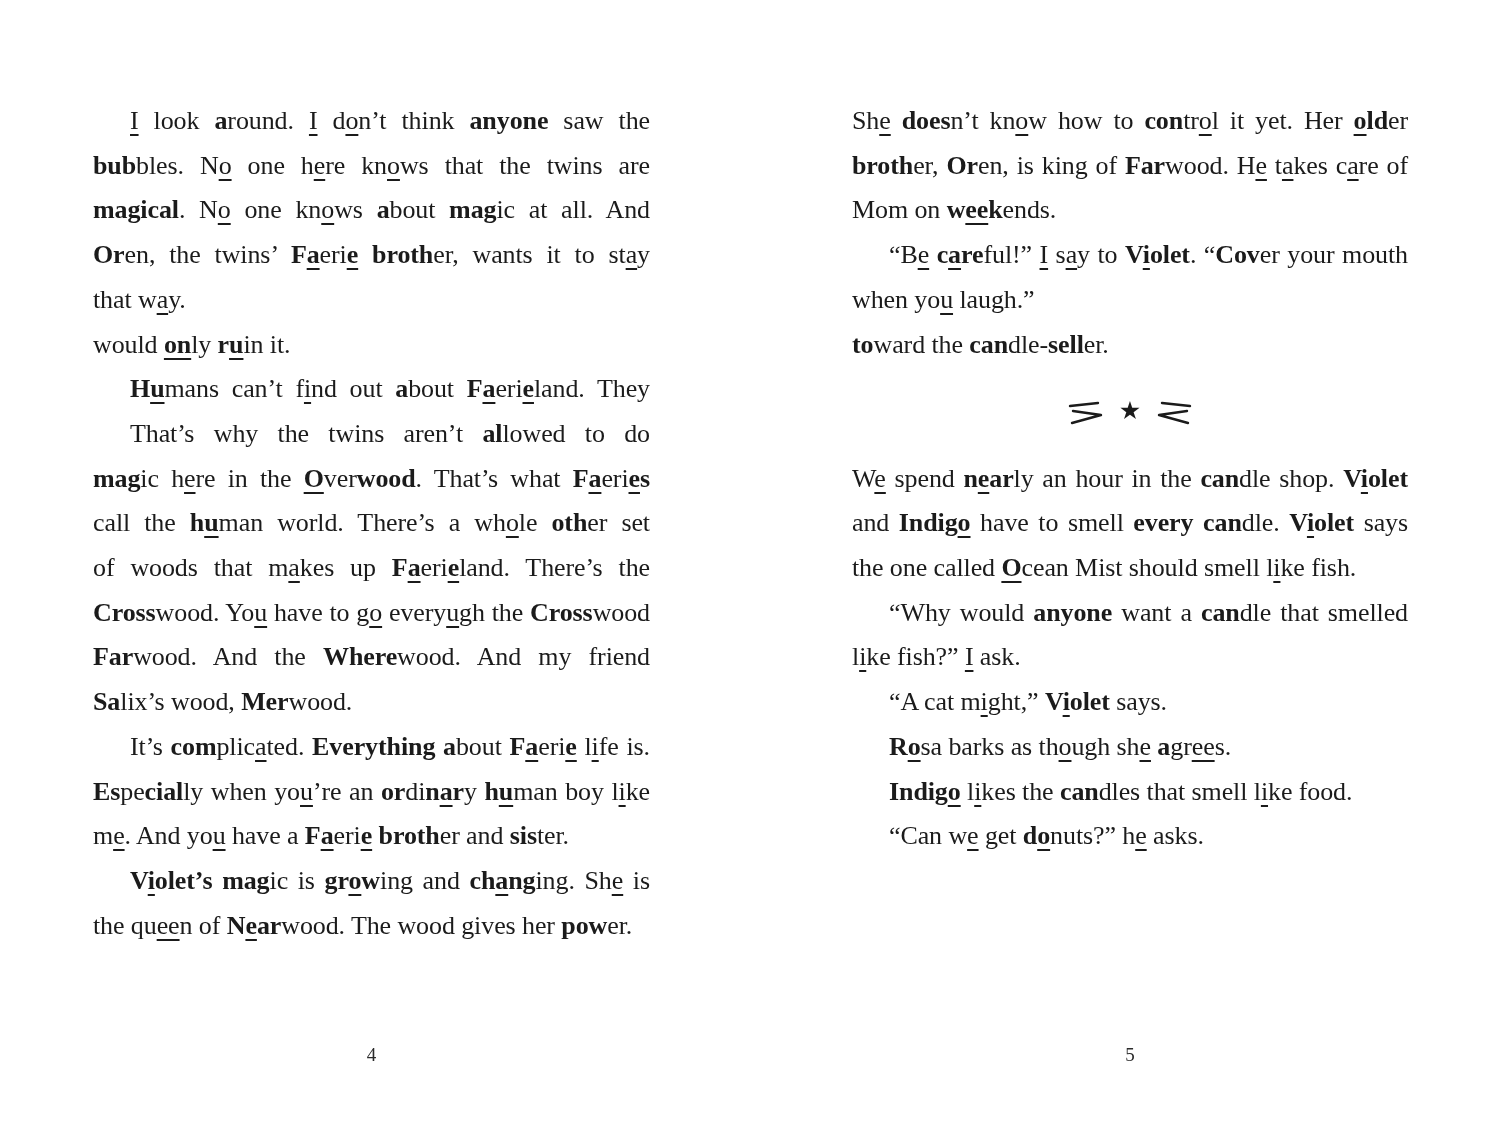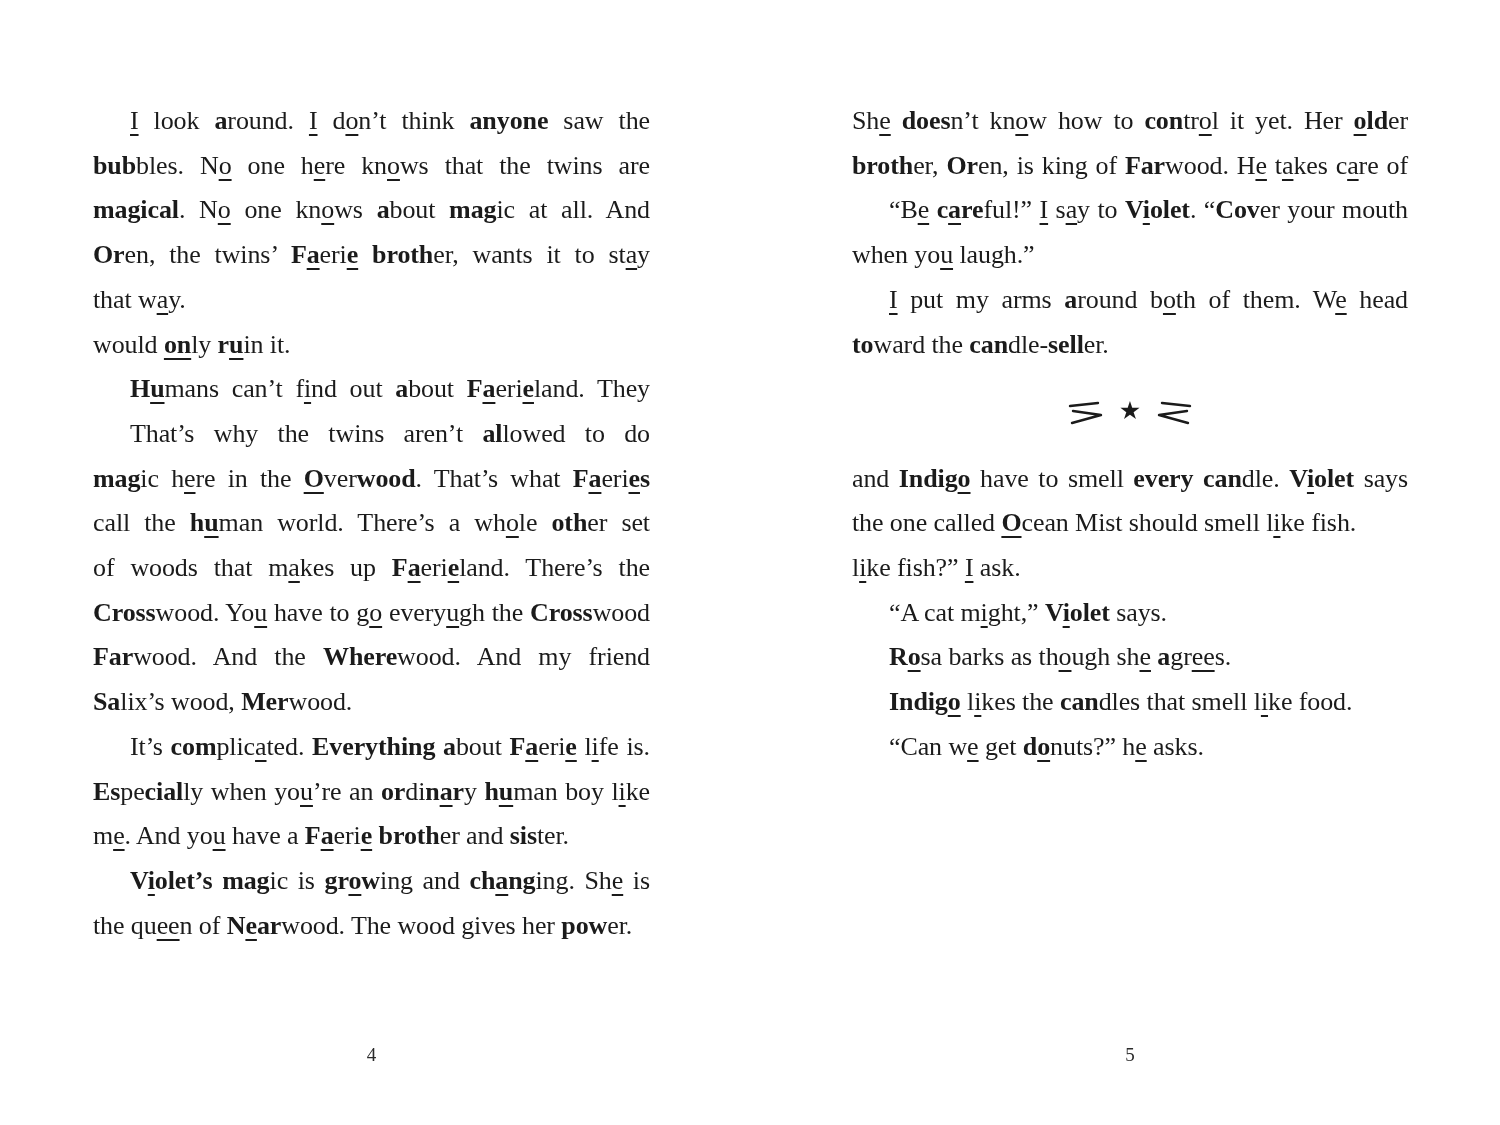--- a/index.html
+++ b/index.html
@@ -94,45 +94,47 @@
         <div class="line last"><span>the qu</span><span class="u">ee</span><span>n of </span><span class="b">N</span><span class="b u">e</span><span class="b">ar</span><span>wood. The wood gives her </span><span class="b">pow</span><span>er.</span></div>
       </div>
     </div>
 </div>
 
 <div class="page page-right">
   <div>
       <div>
         <div class="line"><span>Sh</span><span class="u">e</span><span> </span><span class="b">does</span><span>n’t kn</span><span class="u">o</span><span>w how to </span><span class="b">con</span><span>tr</span><span class="u">o</span><span>l it yet. Her </span><span class="b u">o</span><span class="b">ld</span><span>er</span></div>
         <div class="line"><span class="b">broth</span><span>er, </span><span class="b">Or</span><span>en, is king of </span><span class="b">Far</span><span>wood. H</span><span class="u">e</span><span> t</span><span class="u">a</span><span>kes c</span><span class="u">a</span><span>re of</span></div>
+        <div class="line last"><span>Mom on </span><span class="b">w</span><span class="b u">ee</span><span class="b">k</span><span>ends.</span></div>
       </div>
       <div>
         <div class="line indent"><span>“B</span><span class="u">e</span><span> </span><span class="b">c</span><span class="b u">a</span><span class="b">re</span><span>ful!” </span><span class="u">I</span><span> s</span><span class="u">a</span><span>y to </span><span class="b">V</span><span class="b u">i</span><span class="b">olet</span><span>. “</span><span class="b">Cov</span><span>er your mouth</span></div>
         <div class="line last"><span>when yo</span><span class="u">u</span><span> laugh.”</span></div>
       </div>
       <div>
-        <div class="line indent"><span class="u">I</span><span> put my arms </span><span class="b">a</span><span>round b</span><span class="u">o</span><span>th of them. W</span><span class="u">e</span><span> head</span></div>
         <div class="line last"><span class="b">to</span><span>ward the </span><span class="b">can</span><span>dle-</span><span class="b">sell</span><span>er.</span></div>
       </div>
       <div class="divider">
     <svg width="40" height="26" viewBox="0 0 40 26">
       <path d="M4 7 L32 4" stroke="#1b1b1b" stroke-width="2.4" stroke-linecap="round" fill="none"></path>
       <path d="M7 12 L35 16 L6 24" stroke="#1b1b1b" stroke-width="2.4" stroke-linecap="round" stroke-linejoin="round" fill="none"></path>
     </svg>
     <span class="star">★</span>
     <svg width="40" height="26" viewBox="0 0 40 26">
       <path d="M36 7 L8 4" stroke="#1b1b1b" stroke-width="2.4" stroke-linecap="round" fill="none"></path>
       <path d="M33 12 L5 16 L34 24" stroke="#1b1b1b" stroke-width="2.4" stroke-linecap="round" stroke-linejoin="round" fill="none"></path>
     </svg>
   </div>
       <div>
+        <div class="line"><span>W</span><span class="u">e</span><span> spend </span><span class="b">n</span><span class="b u">e</span><span class="b">ar</span><span>ly an hour in the </span><span class="b">can</span><span>dle shop. </span><span class="b">V</span><span class="b u">i</span><span class="b">olet</span></div>
         <div class="line"><span>and </span><span class="b">Indig</span><span class="b u">o</span><span> have to smell </span><span class="b">every</span><span> </span><span class="b">can</span><span>dle. </span><span class="b">V</span><span class="b u">i</span><span class="b">olet</span><span> says</span></div>
         <div class="line last"><span>the one called </span><span class="b u">O</span><span>cean Mist should smell l</span><span class="u">i</span><span>ke fish.</span></div>
       </div>
       <div>
+        <div class="line indent"><span>“Why would </span><span class="b">anyone</span><span> want a </span><span class="b">can</span><span>dle that smelled</span></div>
         <div class="line last"><span>l</span><span class="u">i</span><span>ke fish?” </span><span class="u">I</span><span> ask.</span></div>
       </div>
       <div>
         <div class="line indent last"><span>“A cat m</span><span class="u">i</span><span>ght,” </span><span class="b">V</span><span class="b u">i</span><span class="b">olet</span><span> says.</span></div>
       </div>
       <div>
         <div class="line indent last"><span class="b">R</span><span class="b u">o</span><span>sa barks as th</span><span class="u">o</span><span>ugh sh</span><span class="u">e</span><span> </span><span class="b">a</span><span>gr</span><span class="u">ee</span><span>s.</span></div>
       </div>
       <div>
         <div class="line indent last"><span class="b">Indig</span><span class="b u">o</span><span> l</span><span class="u">i</span><span>kes the </span><span class="b">can</span><span>dles that smell l</span><span class="u">i</span><span>ke food.</span></div>

